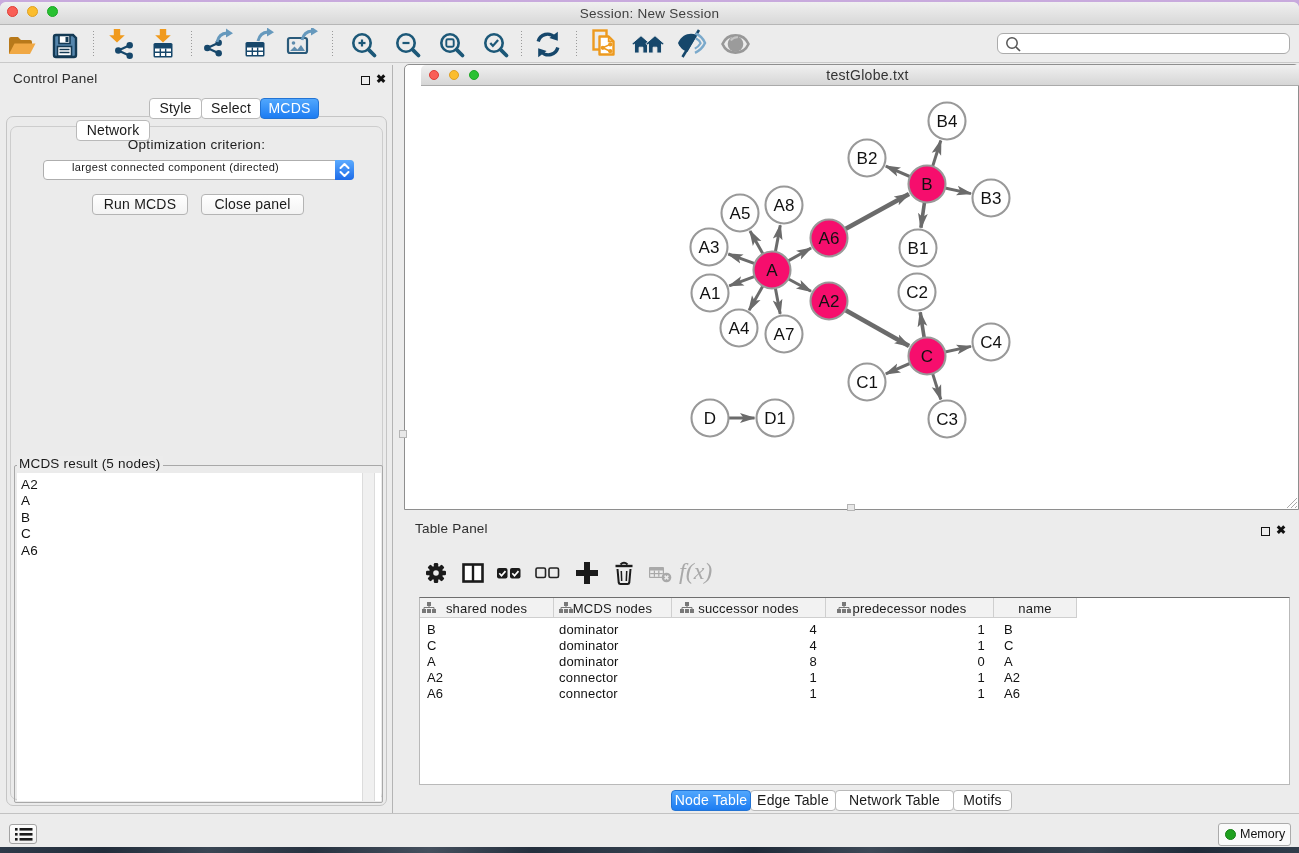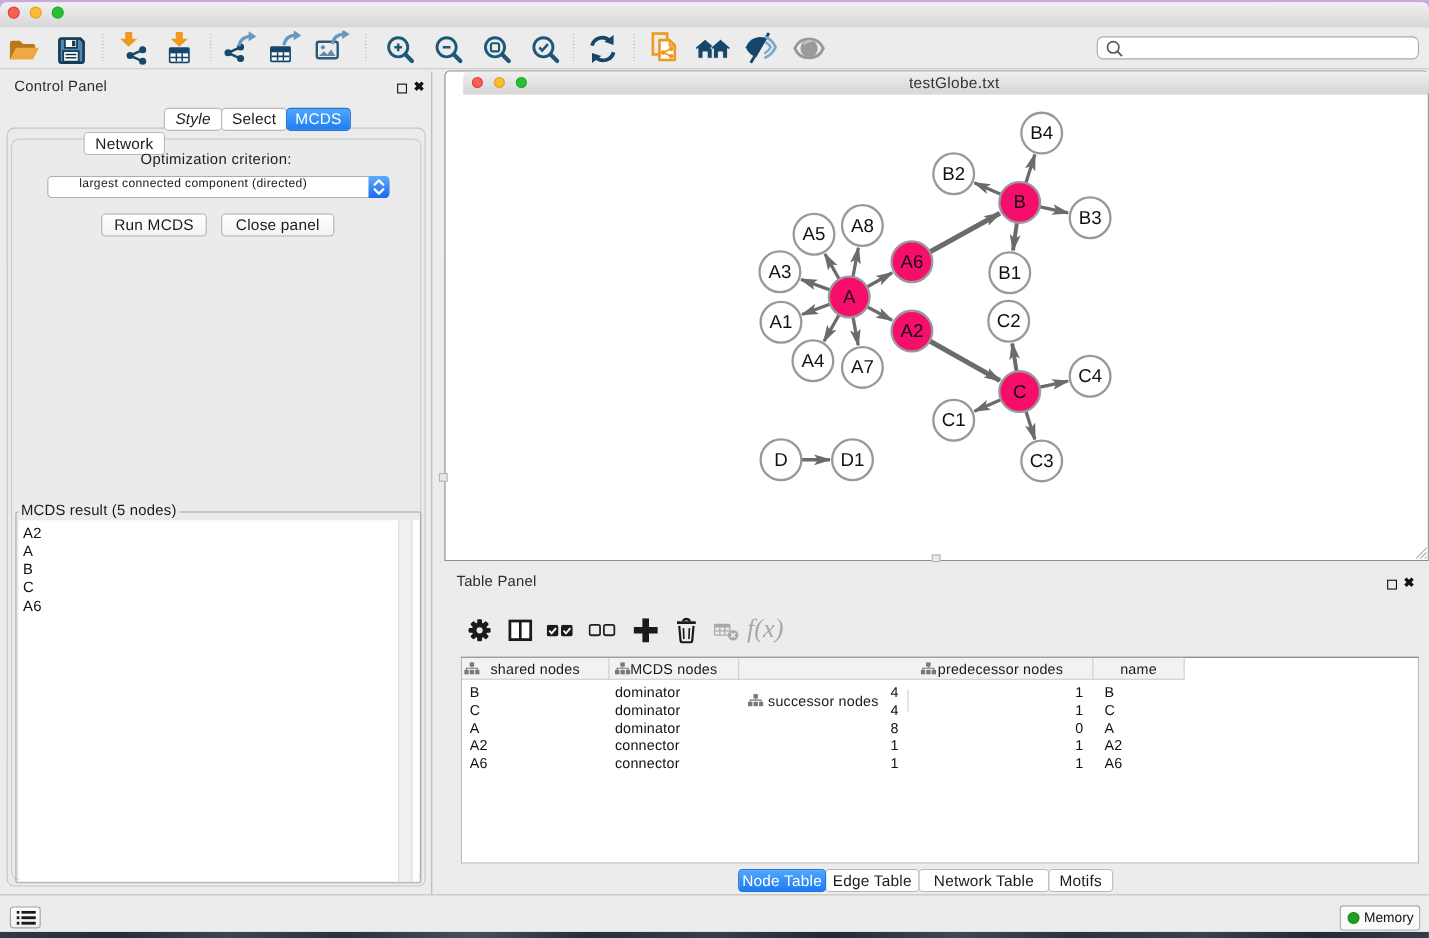--- a/index.html
+++ b/index.html
@@ -73,20 +73,21 @@
 #membtn .t { position:absolute; left:21px; top:3px; font-size:12.5px; color:#111; }
 </style>
 </head>
 <body>
 <div id="wallbottom"></div>
 <div id="win">
   <div id="titlebar">
     <div class="light t1"></div>
       <div class="light t2"></div>
       <div class="light t3"></div>
+    <div class="ttl">Session: New Session</div>
   </div>
   <div id="toolbar">
     <svg class="tbi" style="left:6px; top:6px;" width="32" height="28" viewBox="0 0 32 28">
         <path d="M3,23 V8 q0,-2 2,-2 h7 l3,3 h9 q2,0 2,2 v3 z" fill="#b8791a"></path>
         <path d="M3,23 L8.5,12.5 h21 L24,23 z" fill="#f0a844"></path>
       </svg>
     <svg class="tbi" style="left:48px; top:4px;" width="32" height="30" viewBox="0 0 32 30">
         <path d="M6,8 q0,-2 2,-2 h17 l3,3 v17 q0,2 -2,2 H8 q-2,0 -2,-2 z" fill="#5586ad" stroke="#143a54" stroke-width="2.4"></path>
         <rect x="11" y="6.5" width="11" height="8" fill="#fff" stroke="#143a54" stroke-width="1.6"></rect>
         <rect x="17.5" y="8" width="3" height="5" fill="#143a54"></rect>
@@ -211,21 +212,21 @@
       </div>
   </div>
   <div id="cpanel">
     <div class="hdr">Control Panel</div>
     <div class="sq" style="left:361px; top:11px;"></div>
     <div class="xx" style="left:376px; top:7px;">✖</div>
     <div id="cpouter"></div>
     <div id="cpinner"></div>
     <div id="cptabs">
       <div class="tab" style="width:74px;margin-top:22px;">Network</div>
-      <div class="tab" style="width:53px;font-style:italic;">Style</div>
+      <div class="tab" style="width:53px;">Style</div>
       <div class="tab" style="width:60px;">Select</div>
       <div class="tab sel" style="width:59px;">MCDS</div>
     </div>
     <div id="optlabel">Optimization criterion:</div>
     <div id="combo">
       <div class="txt">largest connected component (directed)</div>
       <div class="spin">
         <svg width="19" height="20">
             <path d="M5.5 8 L9.5 4 L13.5 8" fill="none" stroke="#fff" stroke-width="2" stroke-linecap="round" stroke-linejoin="round"></path>
             <path d="M5.5 12 L9.5 16 L13.5 12" fill="none" stroke="#fff" stroke-width="2" stroke-linecap="round" stroke-linejoin="round"></path>
@@ -401,21 +402,21 @@
         <div class="thcell" style="left:134px; width:118px;">
             <svg style="position:absolute; left:5px; top:4px;" width="14" height="12" viewBox="0 0 14 12">
               <rect x="5" y="0" width="4" height="4" fill="#787878"></rect>
               <rect x="0" y="7" width="4" height="4" fill="#787878"></rect>
               <rect x="5" y="7" width="4" height="4" fill="#787878"></rect>
               <rect x="10" y="7" width="4" height="4" fill="#787878"></rect>
               <path d="M7,4 V5.5 M2,7 V5.5 H12 V7" fill="none" stroke="#787878" stroke-width="1"></path>
             </svg>
             <span>MCDS nodes</span>
           </div>
-        <div class="thcell" style="left:252px; width:154px;margin-top:29px;">
+        <div class="thcell" style="left:252px; width:154px;">
             <svg style="position:absolute; left:8px; top:4px;" width="14" height="12" viewBox="0 0 14 12">
               <rect x="5" y="0" width="4" height="4" fill="#787878"></rect>
               <rect x="0" y="7" width="4" height="4" fill="#787878"></rect>
               <rect x="5" y="7" width="4" height="4" fill="#787878"></rect>
               <rect x="10" y="7" width="4" height="4" fill="#787878"></rect>
               <path d="M7,4 V5.5 M2,7 V5.5 H12 V7" fill="none" stroke="#787878" stroke-width="1"></path>
             </svg>
             <span>successor nodes</span>
           </div>
         <div class="thcell" style="left:406px; width:168px;">

